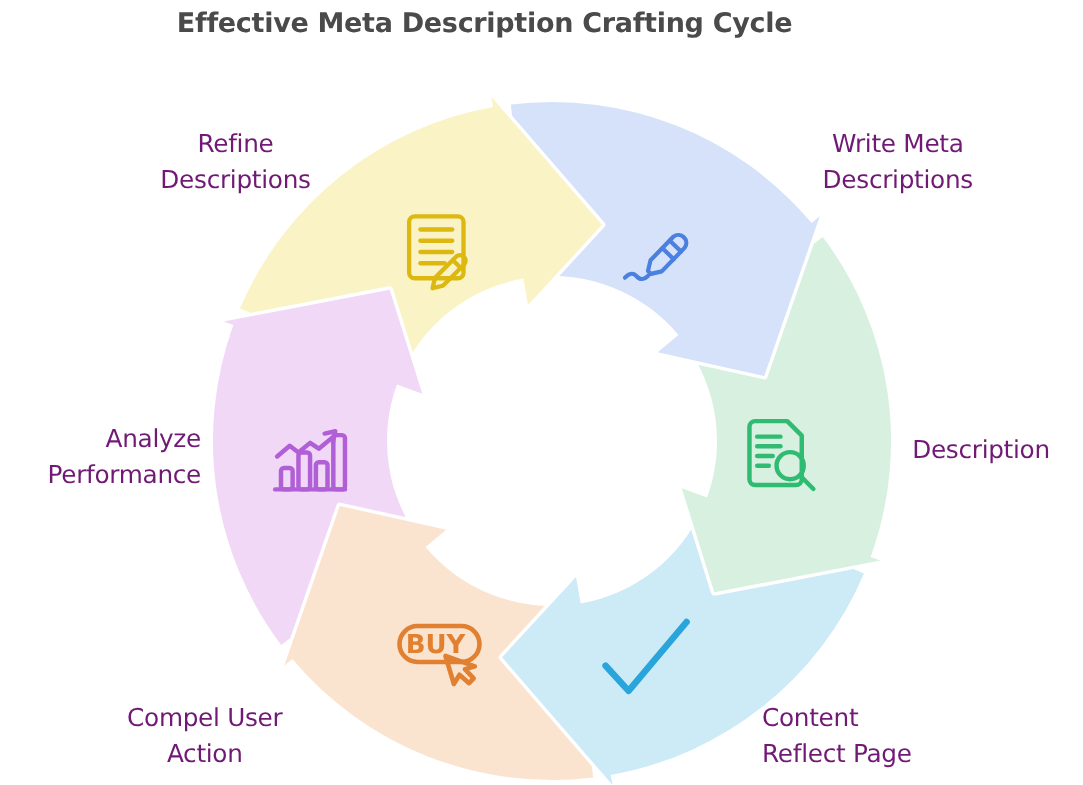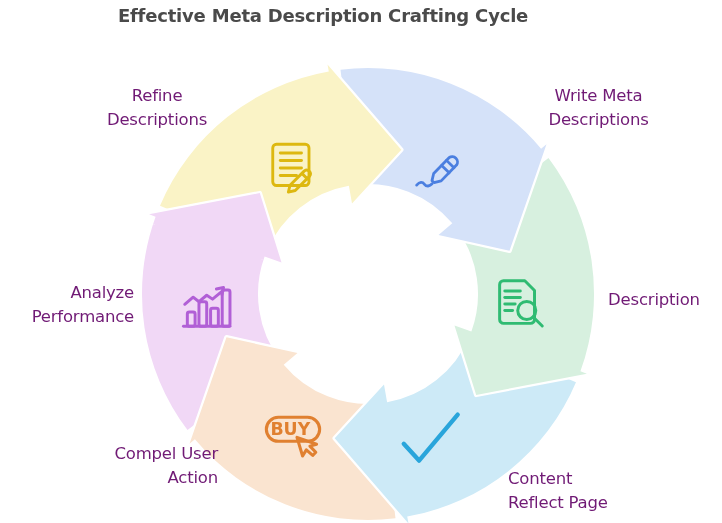--- a/index.html
+++ b/index.html
@@ -93,21 +93,21 @@
         <span>Write Meta</span>
         <span>Descriptions</span>
       </div>
       <div class="step-label" style="left: 586px; top: 288px; width: 136px; text-align: center;">
         <span>Description</span>
       </div>
       <div class="step-label" style="left: 508px; top: 467px; width: 185px; text-align: left;">
         <span>Content</span>
         <span>Reflect Page</span>
       </div>
-      <div class="step-label" style="left: 55px; top: 442px; width: 163px; text-align: right;">
+      <div class="step-label" style="left: 55px; top: 467px; width: 163px; text-align: center;">
         <span>Compel User</span>
         <span>Action</span>
       </div>
       <div class="step-label" style="left: 0px; top: 281px; width: 134px; text-align: right;">
         <span>Analyze</span>
         <span>Performance</span>
       </div>
     </div>
 </div>
 

